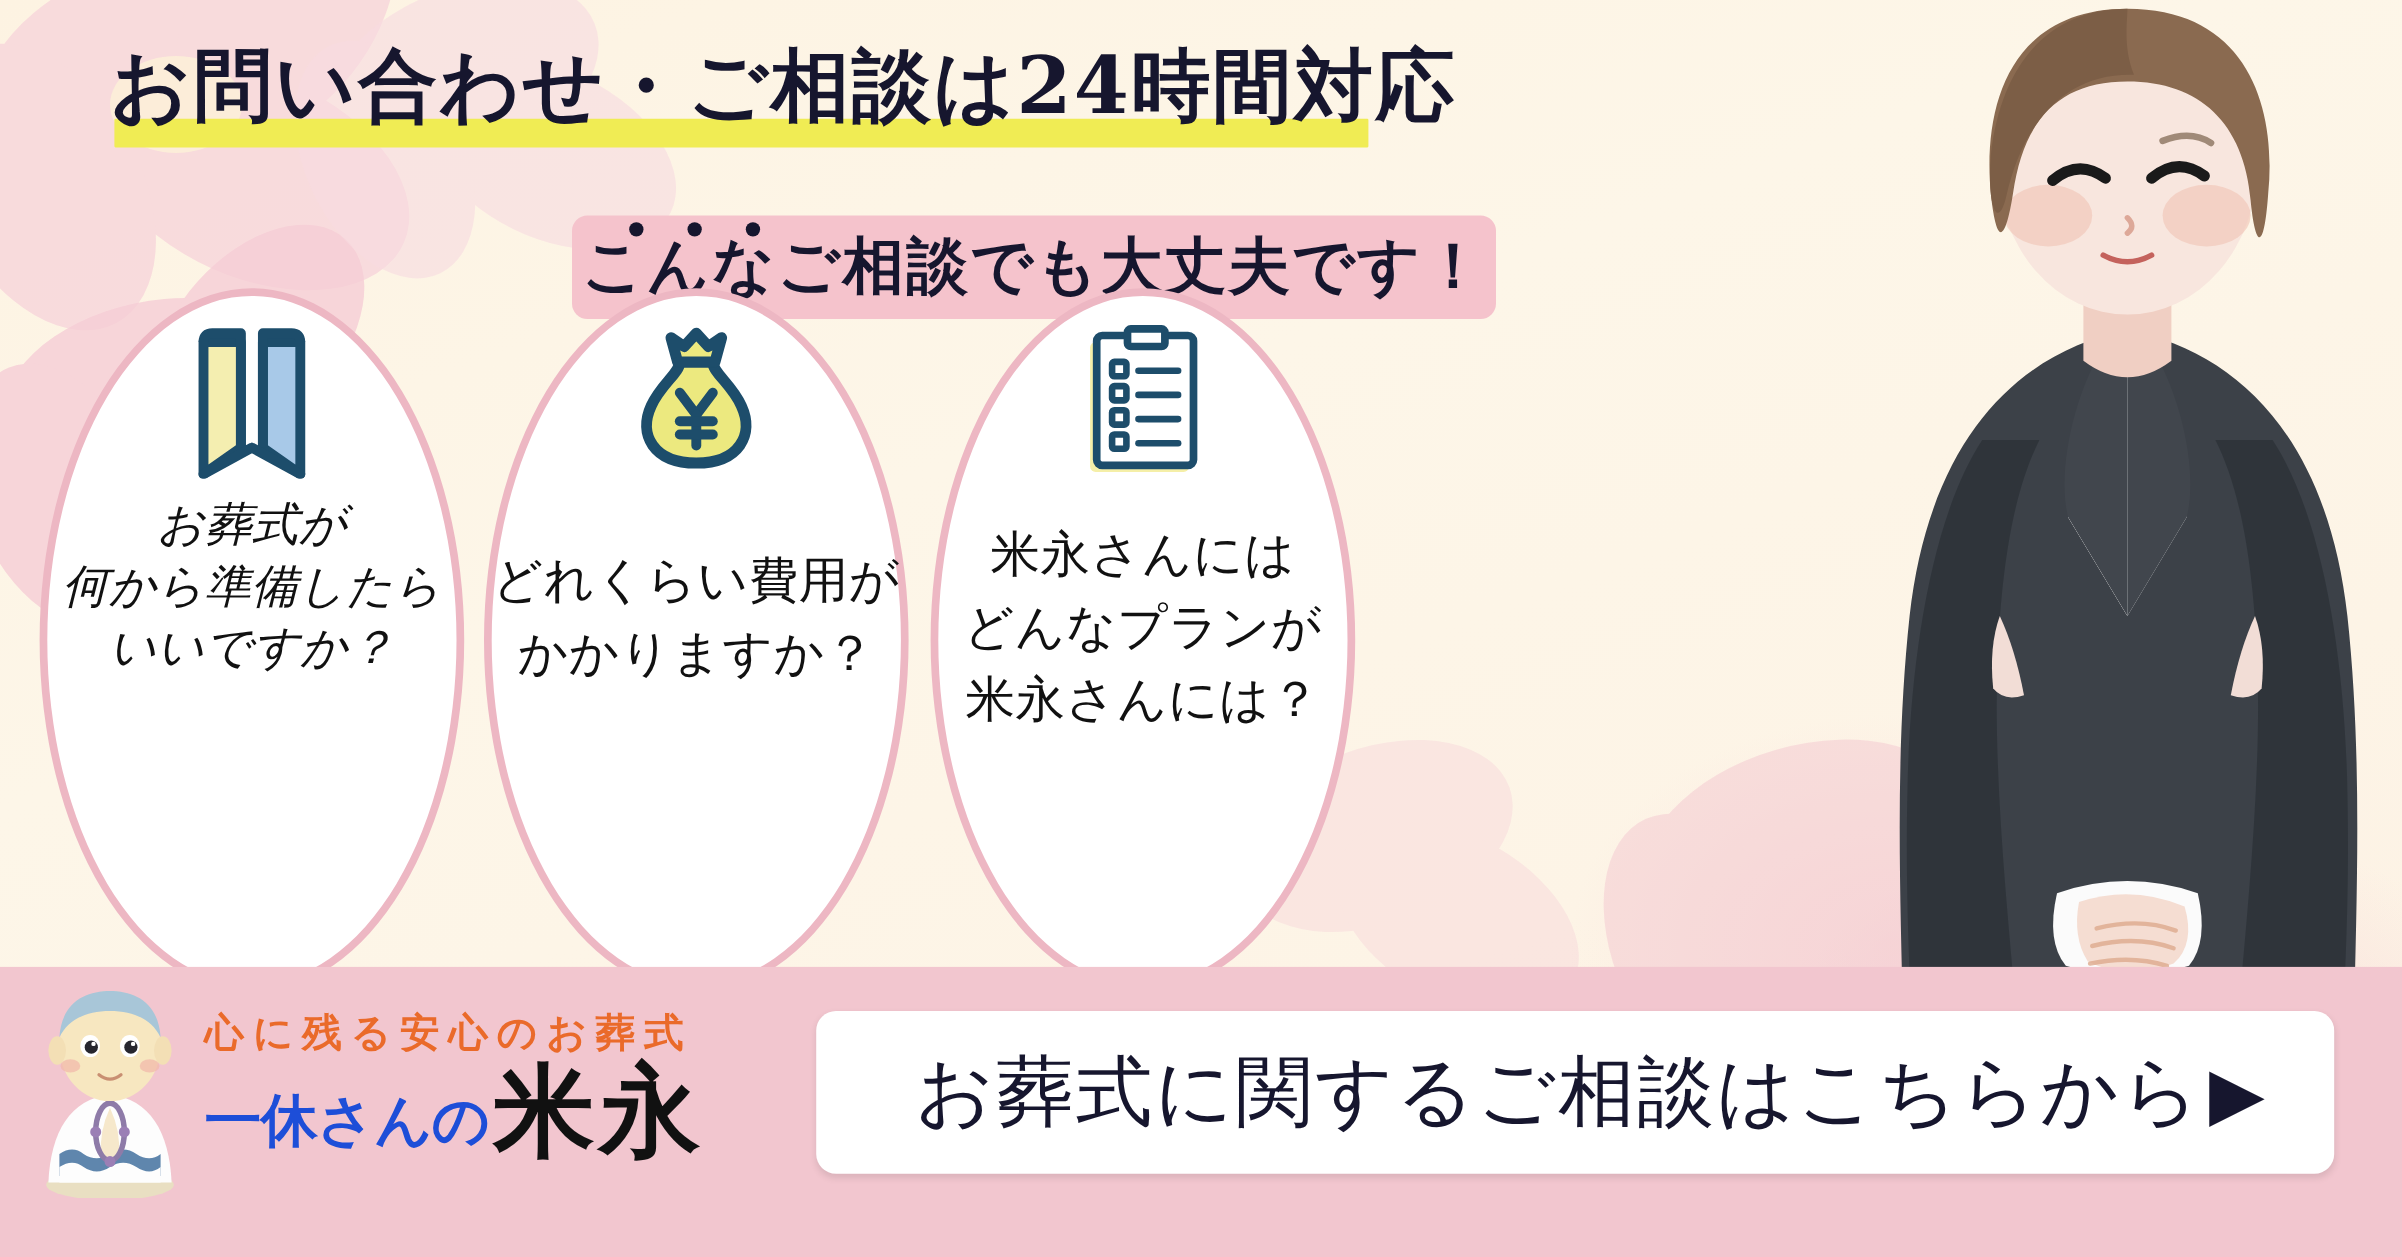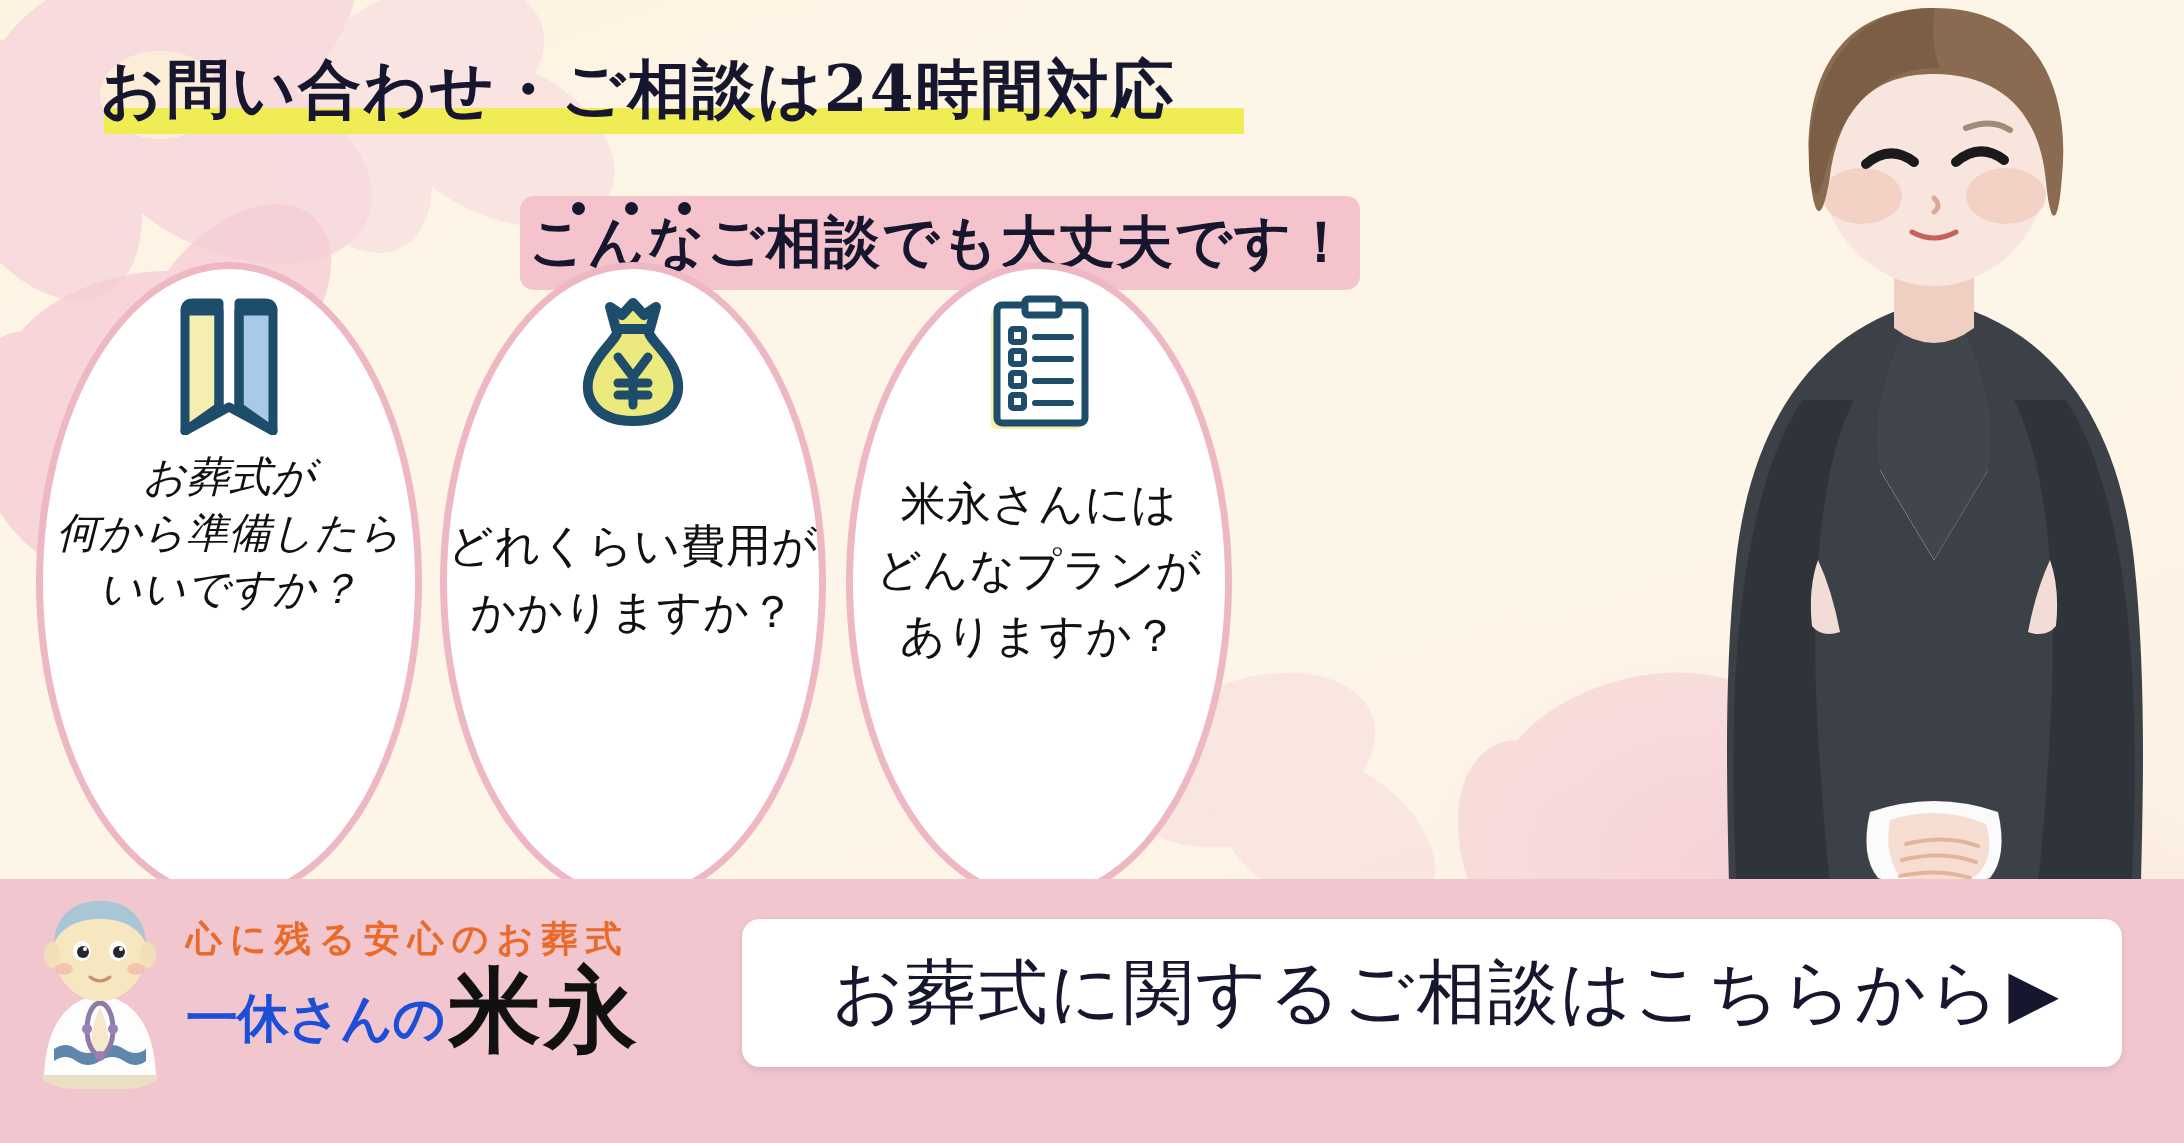--- a/index.html
+++ b/index.html
@@ -20,23 +20,23 @@
   .sakura{position:absolute;pointer-events:none;}
   .sakura svg{display:block;}
 
   
   #headline-wrap{position:absolute;left:100px;top:16px;width:1620px;height:128px;}
   #headline-underline{
     position:absolute;left:4px;top:92px;width:1140px;height:26px;
     background:#f0ec54;border-radius:1px;
   }
   #headline{
-    position:absolute;left:0;top:14px;
+    position:absolute;left:0;top:3px;
     font-family:"DejaVu Serif","Liberation Serif",serif;
-    font-weight:700;font-size:63px;line-height:118px;
+    font-weight:700;font-size:72px;line-height:118px;
     letter-spacing:2px;color:#16162e;white-space:nowrap;
   }
 
   
   #bubble{
     position:absolute;left:520px;top:196px;width:840px;height:94px;
     background:#f5c3cc;border-radius:14px;
   }
   #bubble-tail{
     position:absolute;left:1020px;top:286px;width:0;height:0;
@@ -62,21 +62,21 @@
   #circle-1{left:36px;font-style:italic;}
   #circle-2{left:440px;}
   #circle-3{left:846px;}
   .circle-icon{margin-top:22px;height:150px;display:flex;align-items:center;justify-content:center;}
   .circle-text{
     margin-top:8px;text-align:center;
     font-size:42px;line-height:56px;color:#111;letter-spacing:.5px;
     font-weight:400;white-space:nowrap;
   }
   #circle-2 .circle-text,#circle-3 .circle-text{font-size:45px;line-height:66px;}
-  #circle-2 .circle-text{margin-top:72px;text-align:center;}
+  #circle-2 .circle-text{margin-top:54px;text-align:center;}
   #circle-3 .circle-text{margin-top:30px;}
 
   
   #woman{position:absolute;right:0;top:0;width:500px;height:930px;overflow:hidden;}
 
   
   #bottom-bar{
     position:absolute;left:0;bottom:0;width:2184px;height:264px;
     background:#f2c6cf;
   }
@@ -245,21 +245,21 @@
           <line x1="54" y1="42" x2="90" y2="42"></line>
           <line x1="54" y1="64" x2="90" y2="64"></line>
           <line x1="54" y1="86" x2="90" y2="86"></line>
           <line x1="54" y1="108" x2="90" y2="108"></line>
         </g>
       </svg>
     </div>
     <div class="circle-text">
       <div>米永さんには</div>
       <div>どんなプランが</div>
-      <div>ありますか？</div>
+      <div>米永さんには？</div>
     </div>
   </div>
 
   <div id="woman">
     <svg width="500" height="930" viewBox="0 0 500 930">
 
       <path d="M250 300 C150 320 70 400 52 560 C38 690 44 820 46 930 L456 930 C458 820 464 690 450 560 C432 400 352 320 250 300 Z" fill="#3c4148"></path>
 
       <path d="M118 400 C72 470 52 600 50 720 C48 810 52 880 54 930 L150 930 C140 820 128 700 132 600 C136 500 150 440 170 400 Z" fill="#2d3238" opacity=".85"></path>
       <path d="M382 400 C428 470 448 600 450 720 C452 810 448 880 446 930 L350 930 C360 820 372 700 368 600 C364 500 350 440 330 400 Z" fill="#2d3238" opacity=".85"></path>

